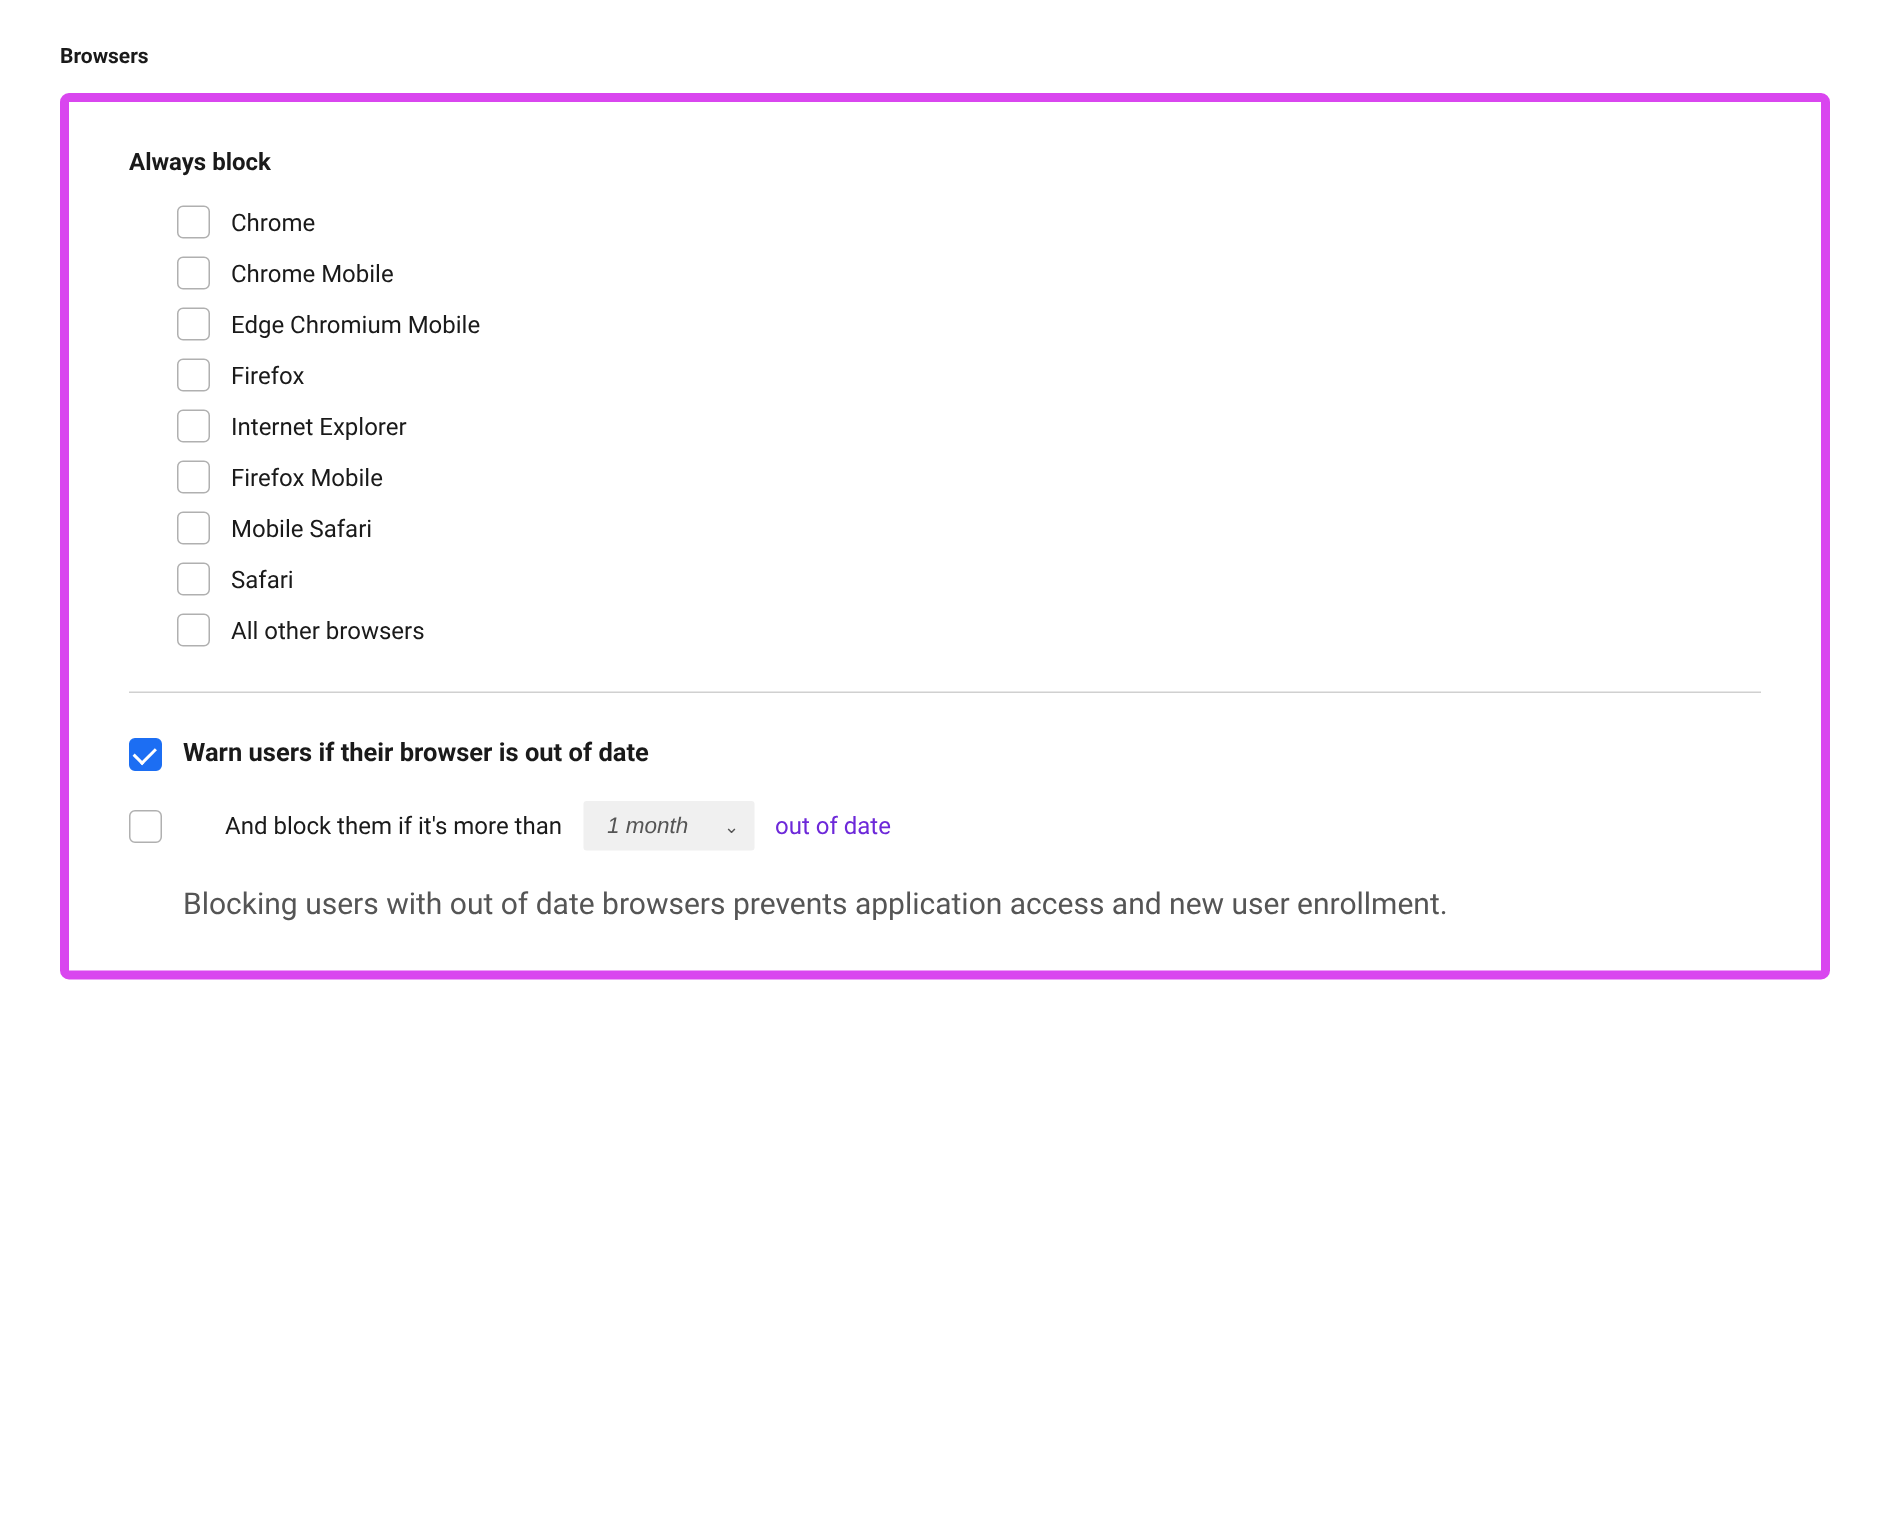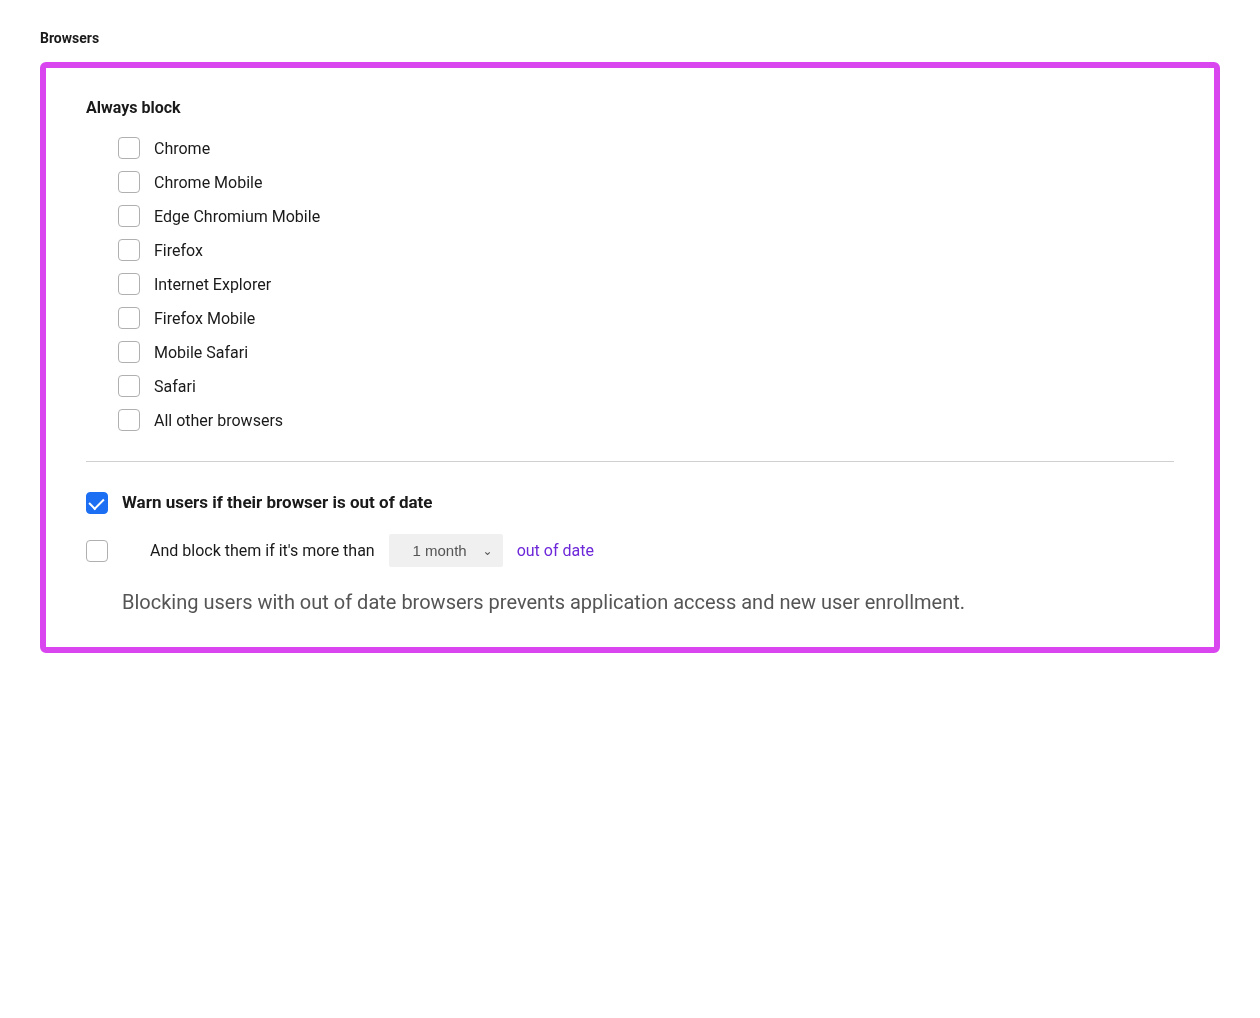--- a/index.html
+++ b/index.html
@@ -134,24 +134,24 @@
     }
 
     .month-select {
       appearance: none;
       -webkit-appearance: none;
       background: #f0f0f0;
       border: none;
       border-radius: 2px;
       padding: 8px 36px 8px 16px;
       font-size: 15px;
+      font-style: italic;
       color: #555;
       cursor: pointer;
       outline: none;
-      text-align: right;
     }
 
     .chevron-icon {
       position: absolute;
       right: 10px;
       pointer-events: none;
       color: #555;
       font-size: 12px;
     }
 

